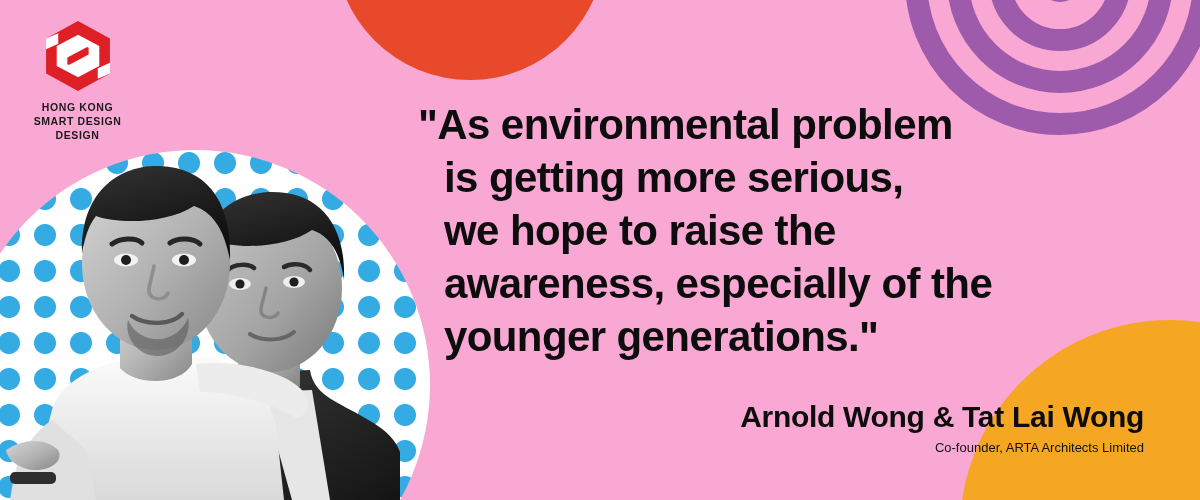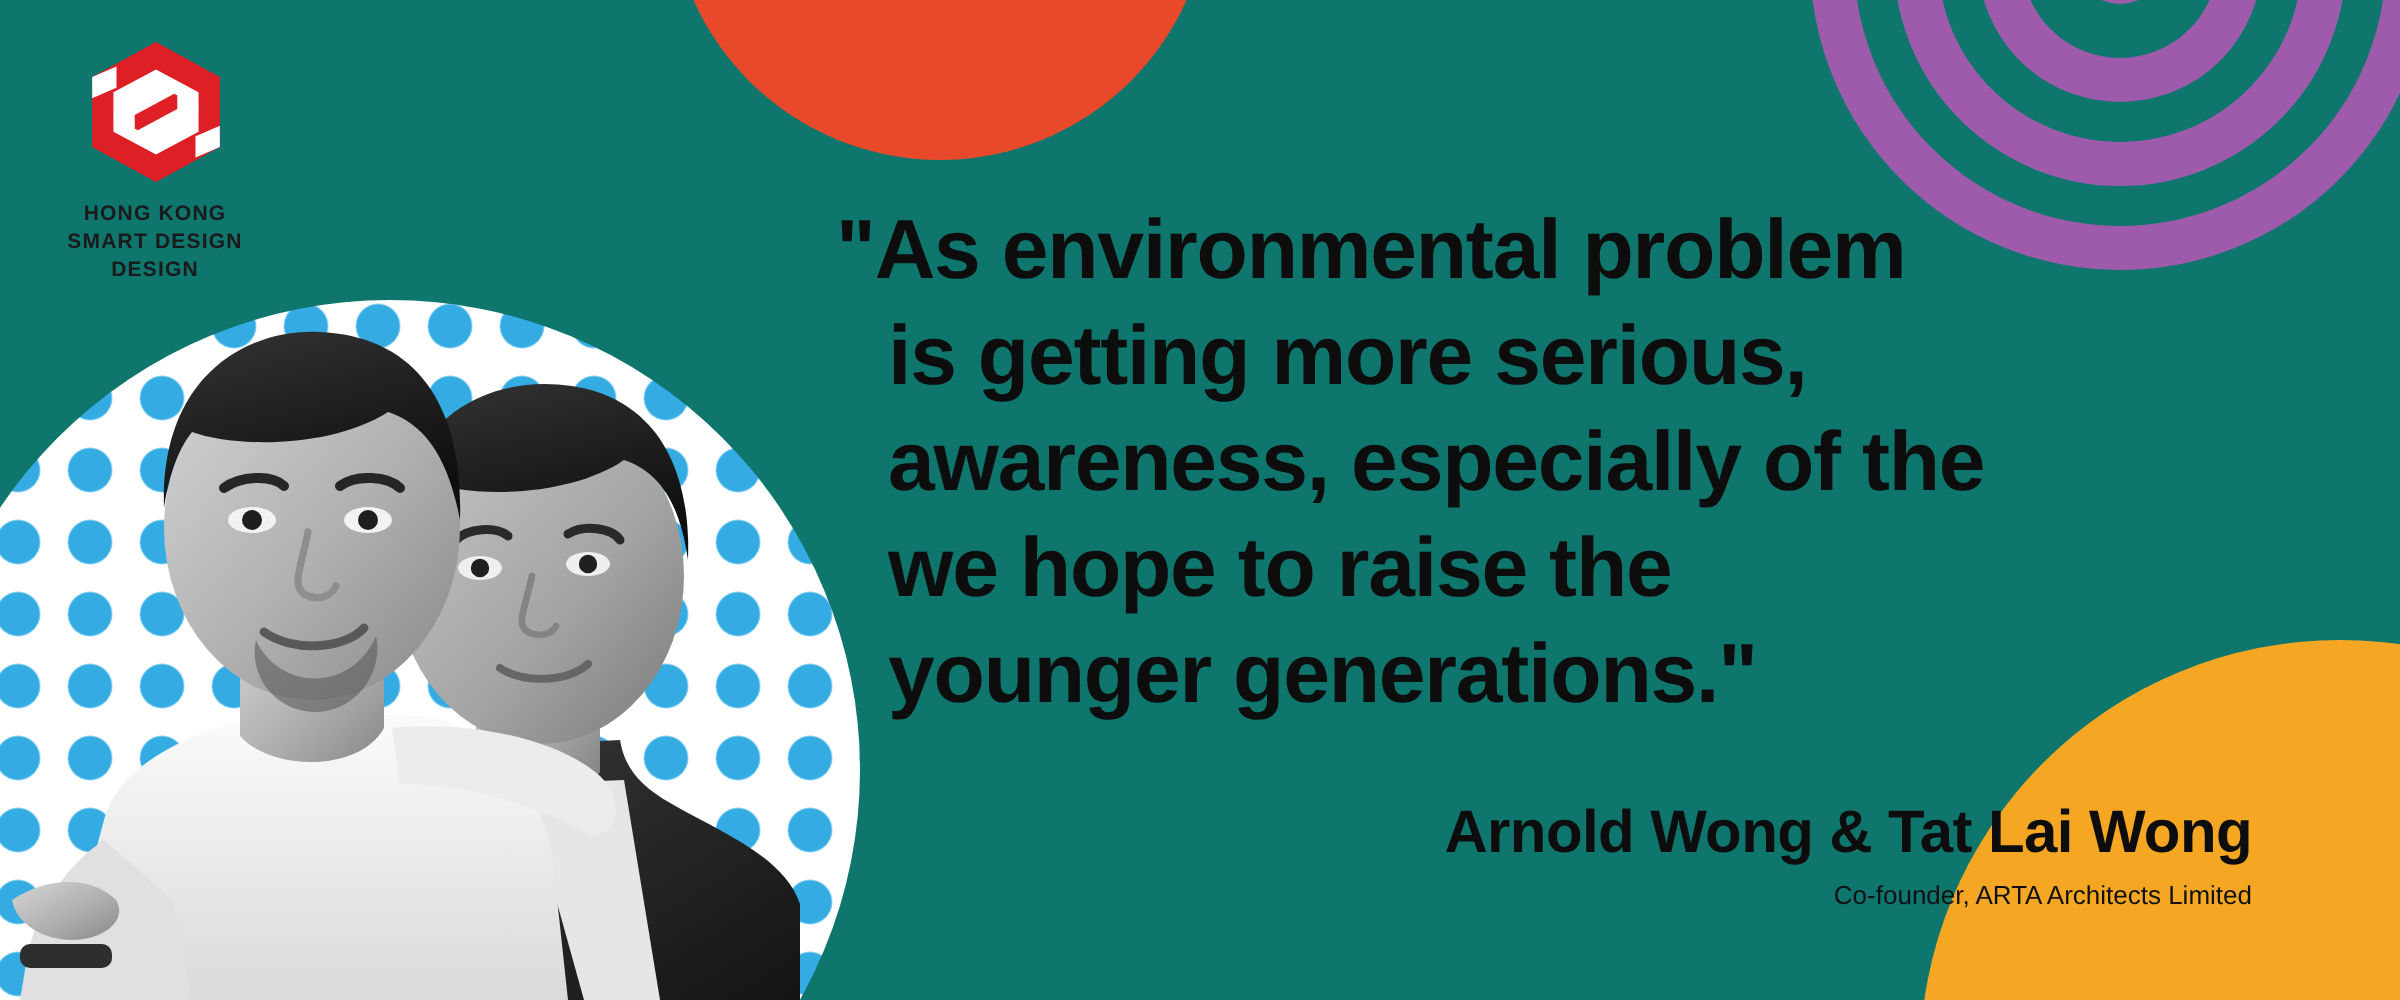--- a/index.html
+++ b/index.html
@@ -4,21 +4,21 @@
 <style>
   html, body {
     margin: 0;
     padding: 0;
     background: #ffffff;
   }
   #banner {
     position: relative;
     width: 1200px;
     height: 500px;
-    background: #0f766e;
+    background: #f9a8d4;
     overflow: hidden;
     font-family: "Liberation Sans", sans-serif;
   }
 
   
   .shape { position: absolute; }
 
   #orange-circle {
     left: 335px;
     top: -190px;
@@ -107,21 +107,21 @@
   }
   #quote .l1 { text-indent: 0px; }
   #quote .l2 { text-indent: 26px; }
   #quote .l3 { text-indent: 26px; }
   #quote .l4 { text-indent: 26px; }
   #quote .l5 { text-indent: 26px; }
 
   
   #attribution {
     position: absolute;
-    right: 74px;
+    right: 56px;
     top: 400px;
     text-align: right;
     z-index: 30;
   }
   #attrib-name {
     font-size: 30px;
     font-weight: 700;
     letter-spacing: -0.3px;
     color: #0d0d0d;
     line-height: 1.15;
@@ -242,22 +242,22 @@
     <div id="logo-text">
       <div>HONG KONG</div>
       <div>SMART DESIGN</div>
       <div>DESIGN</div>
     </div>
   </div>
 
   <div id="quote">
     <div class="line l1">"As environmental problem</div>
     <div class="line l2">is getting more serious,</div>
+    <div class="line l3">we hope to raise the</div>
     <div class="line l4">awareness, especially of the</div>
-    <div class="line l3">we hope to raise the</div>
     <div class="line l5">younger generations."</div>
   </div>
 
   <div id="attribution">
     <div id="attrib-name">Arnold Wong &amp; Tat Lai Wong</div>
     <div id="attrib-role">Co-founder, ARTA Architects Limited</div>
   </div>
 
 </div>
 

